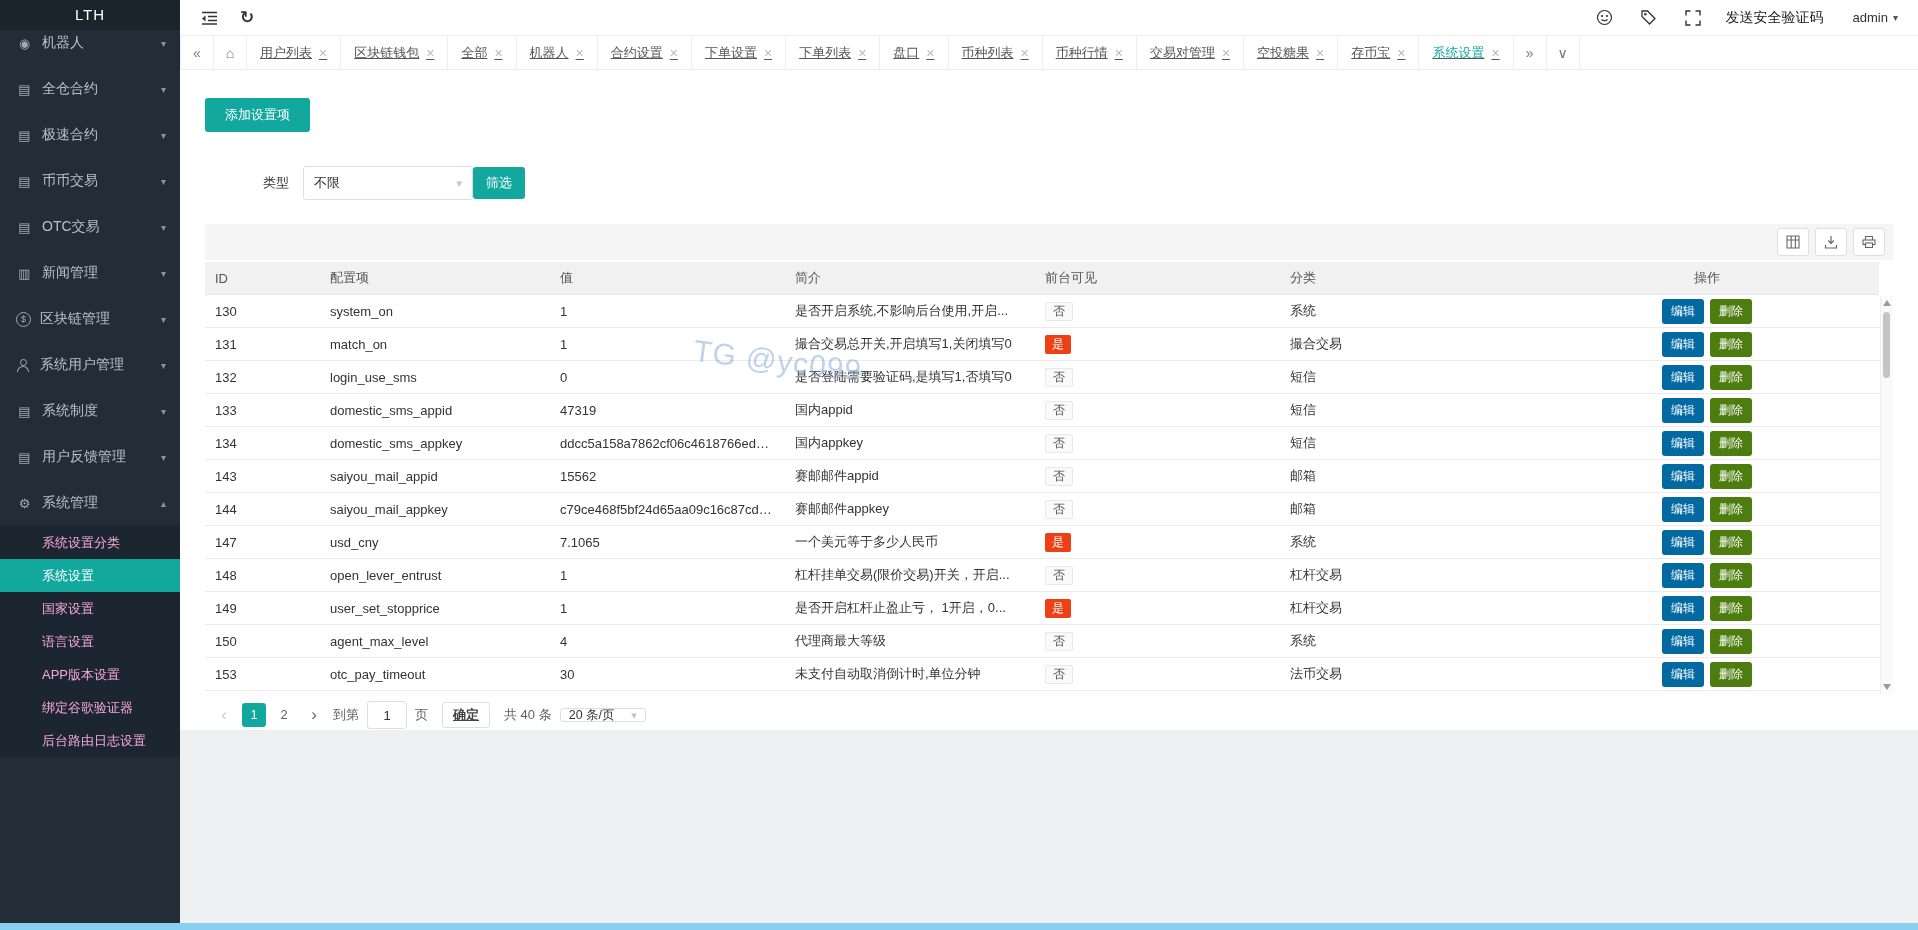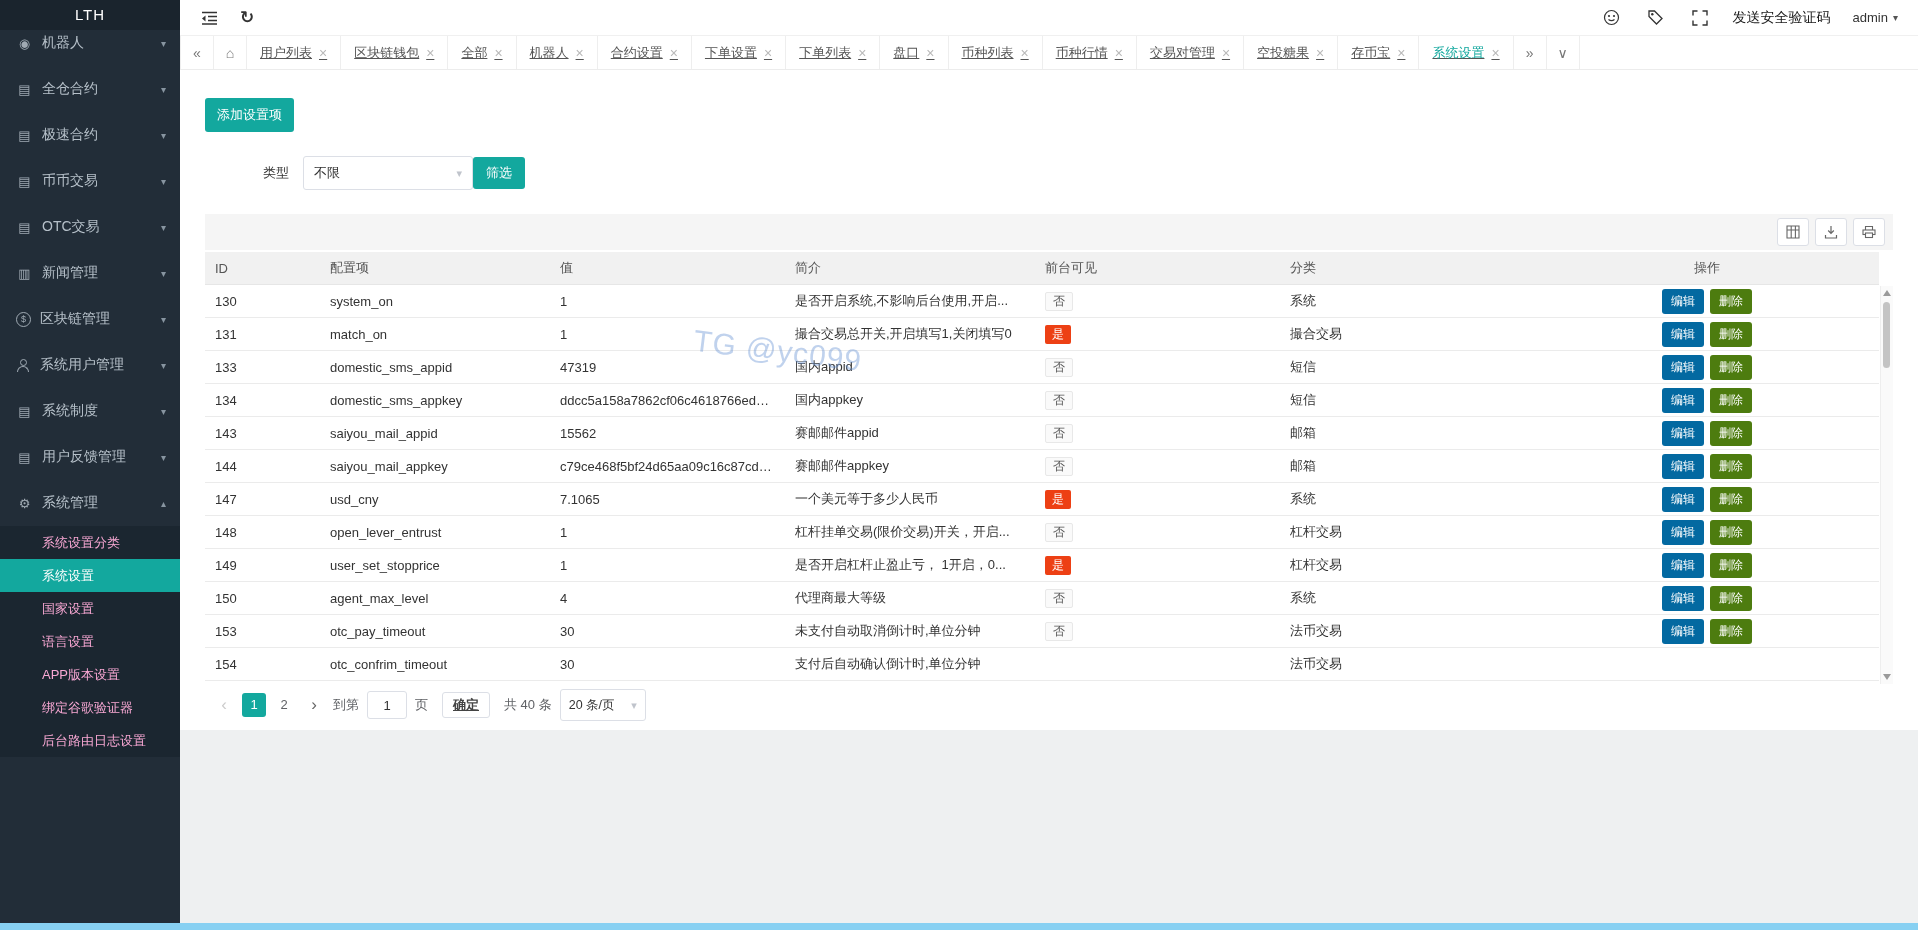--- a/index.html
+++ b/index.html
@@ -25,39 +25,39 @@
   
   .main{flex:1;min-width:0;display:flex;flex-direction:column;background:#fff;}
 
   
   .topbar{height:35px;display:flex;align-items:center;padding:0 14px 0 18px;background:#fff;}
   .tb-icon{display:inline-flex;align-items:center;justify-content:center;width:22px;height:22px;cursor:pointer;color:#333;}
   .tb-icon + .tb-icon{margin-left:16px;}
   .tb-refresh{font-size:17px;font-weight:bold;}
   .tb-right{margin-left:auto;display:flex;align-items:center;}
   .tb-right .tb-icon{margin-left:0;margin-right:22px;}
-  .send-code{font-size:14px;color:#1a1a1a;margin-right:22px;cursor:pointer;font-weight:500;}
+  .send-code{font-size:14px;color:#1a1a1a;margin-right:29px;cursor:pointer;font-weight:500;}
   .admin{font-size:13px;color:#333;cursor:pointer;display:flex;align-items:center;gap:5px;margin-right:6px;}
   .admin .caret{font-size:10px;color:#555;}
 
   
   .tabbar{height:33px;display:flex;align-items:stretch;border-top:1px solid #f0f0f0;border-bottom:1px solid #ececec;background:#fff;font-size:13px;color:#555;}
   .tab-nav{width:32px;display:flex;align-items:center;justify-content:center;color:#777;font-size:14px;cursor:pointer;border-right:1px solid #eee;flex-shrink:0;}
   .tab-nav.left-edge{border-left:1px solid #eee;border-right:1px solid #eee;}
   .tabs{display:flex;align-items:stretch;flex-shrink:1;min-width:0;}
   .tab{display:flex;align-items:center;gap:7px;padding:0 13px;border-right:1px solid #eee;cursor:pointer;white-space:nowrap;text-decoration:underline;}
   .tab.active .tab-label{color:#13a89e;}
   .tab-close{color:#b9b9b9;font-size:14px;line-height:1;cursor:pointer;}
 
   
   .content{height:660px;background:#fff;position:relative;}
   .content-rest{flex:1;background:#eef0f1;}
 
   .btn-teal{background:#13a89e;color:#fff;border:none;border-radius:3px;font-size:13px;cursor:pointer;font-family:inherit;}
-  .add-btn{height:34px;padding:0 12px;margin:28px 0 0 25px;}
+  .add-btn{height:34px;padding:0 20px;margin:28px 0 10px 25px;}
   .filter-row{margin:24px 0 0 25px;display:flex;align-items:center;}
   .f-label{margin-left:58px;font-size:13px;color:#333;margin-right:14px;}
   .sel{width:170px;height:34px;border:1px solid #dcdfe6;border-radius:3px;display:flex;align-items:center;justify-content:space-between;padding:0 10px;font-size:13px;color:#333;cursor:pointer;background:#fff;box-sizing:border-box;}
   .sel .caret{color:#c0c4cc;font-size:11px;}
   .filter-btn{height:32px;padding:0 13px;margin-left:0;}
 
   
   .panel{margin:24px 25px 0 25px;}
   .panel-toolbar{height:36px;background:#f5f5f5;display:flex;align-items:center;justify-content:flex-end;padding-right:8px;gap:6px;}
   .tool-btn{width:30px;height:26px;background:#fff;border:1px solid #dcdfe6;border-radius:3px;display:inline-flex;align-items:center;justify-content:center;cursor:pointer;}
@@ -85,21 +85,21 @@
 
   
   .pager{height:42px;display:flex;align-items:center;padding-left:8px;font-size:13px;color:#606266;gap:4px;}
   .pg-arrow{width:22px;text-align:center;font-size:17px;color:#666;cursor:pointer;}
   .pg-arrow.disabled{color:#ccc;cursor:default;}
   .pg-num{min-width:24px;height:24px;line-height:24px;text-align:center;border-radius:3px;margin:0 3px;cursor:pointer;color:#606266;display:inline-block;}
   .pg-num.active{background:#13a89e;color:#fff;}
   .pg-text{margin:0 4px;}
   .pg-input{width:34px;height:24px;border:1px solid #dcdfe6;border-radius:3px;text-align:center;font-size:13px;color:#333;font-family:inherit;}
   .pg-confirm{height:26px;padding:0 10px;border:1px solid #dcdfe6;background:#fff;border-radius:3px;font-size:13px;font-weight:bold;color:#444;cursor:pointer;margin:0 6px;font-family:inherit;text-decoration:underline;}
-  .pg-size{width:86px;height:32px;padding:0 8px;}
+  .pg-size{width:86px;height:14px;padding:0 8px;}
   .pg-size span{font-size:12.5px;}
 
   .bottom-strip{position:fixed;left:0;bottom:0;width:1918px;height:7px;background:#87d0f2;z-index:30;}
   svg{display:block;}
 </style>
 </head>
 <body>
 
 <div class="app">
 
@@ -336,20 +336,29 @@
                 <tr>
                   <td>131</td>
                   <td>match_on</td>
                   <td>1</td>
                   <td>撮合交易总开关,开启填写1,关闭填写0</td>
                   <td><span class="badge-yes">是</span></td>
                   <td>撮合交易</td>
                   <td class="td-ops"><button class="btn-edit">编辑</button><button class="btn-del">删除</button></td>
                 </tr>
                 <tr>
+                  <td>132</td>
+                  <td>login_use_sms</td>
+                  <td>0</td>
+                  <td>是否登陆需要验证码,是填写1,否填写0</td>
+                  <td><span class="badge-no">否</span></td>
+                  <td>短信</td>
+                  <td class="td-ops"><button class="btn-edit">编辑</button><button class="btn-del">删除</button></td>
+                </tr>
+                <tr>
                   <td>133</td>
                   <td>domestic_sms_appid</td>
                   <td>47319</td>
                   <td>国内appid</td>
                   <td><span class="badge-no">否</span></td>
                   <td>短信</td>
                   <td class="td-ops"><button class="btn-edit">编辑</button><button class="btn-del">删除</button></td>
                 </tr>
                 <tr>
                   <td>134</td>

